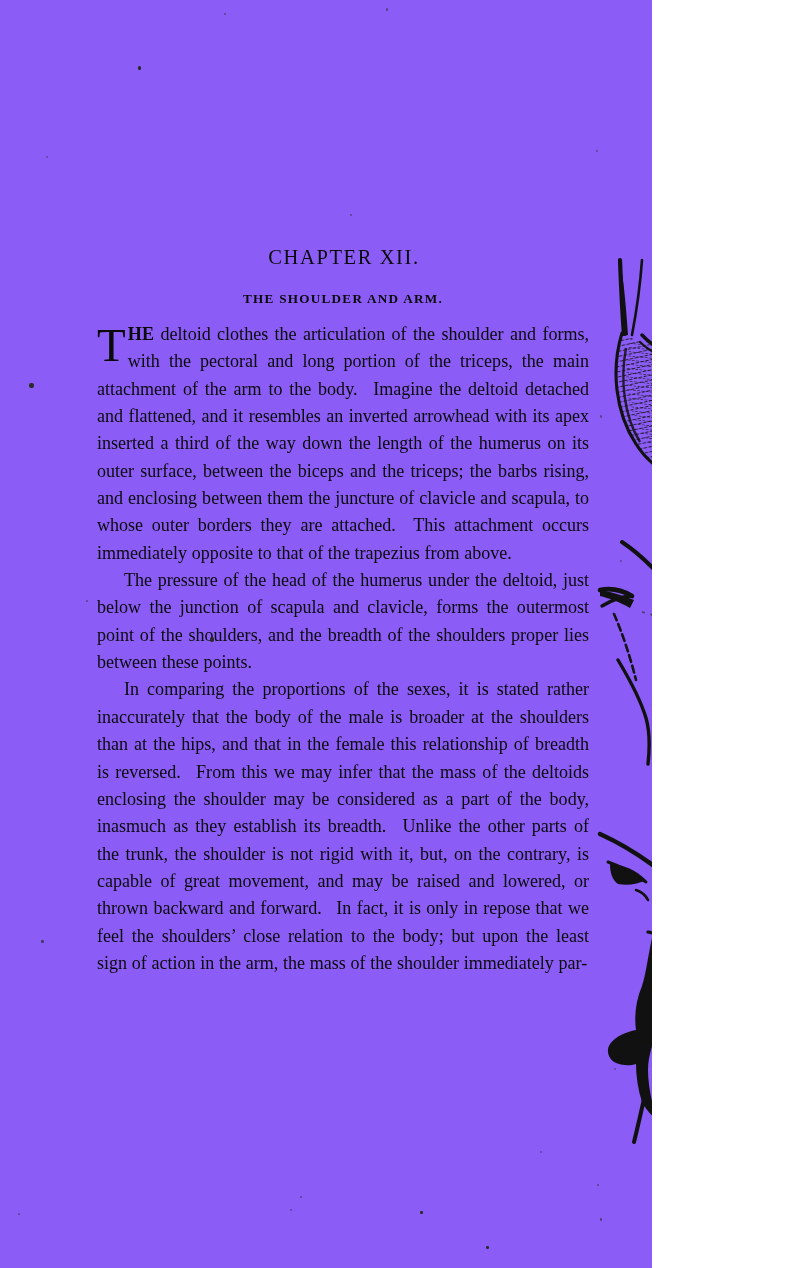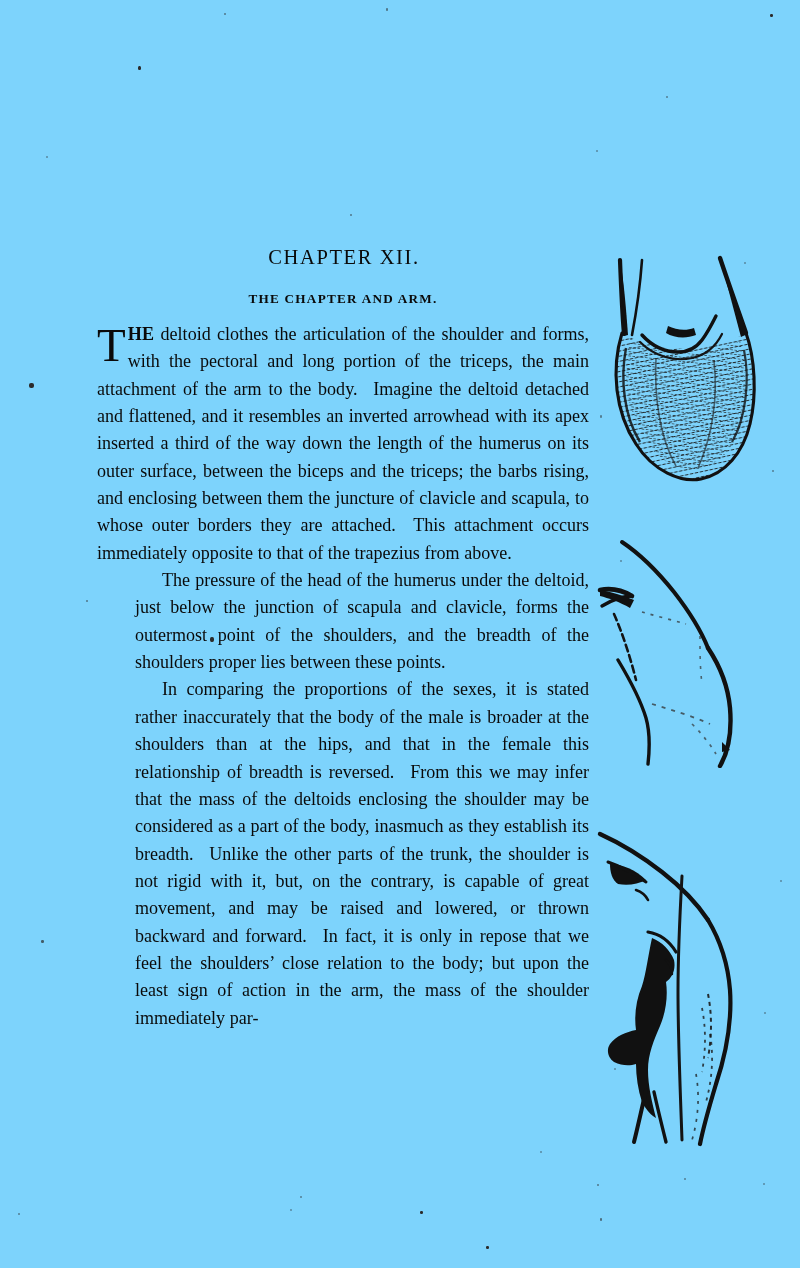--- a/index.html
+++ b/index.html
@@ -2,23 +2,23 @@
 <html><head>
 <meta charset="utf-8">
 <style>
   html, body {
     margin: 0;
     padding: 0;
     background: #ffffff;
   }
   .page {
     position: relative;
-    width: 800px;
+    width: 652px;
     height: 1268px;
-    background: #7dd3fc;
+    background: #8b5cf6;
     overflow: hidden;
     font-family: "Liberation Serif", "DejaVu Serif", serif;
     color: #0a0a0a;
   }
 
   
   .speckles {
     position: absolute;
     inset: 0;
     pointer-events: none;
@@ -57,21 +57,21 @@
   p.body {
     margin: 0;
     font-size: 18.05px;
     line-height: 27.35px;
     text-align: justify;
     text-justify: inter-word;
     hyphens: none;
     -webkit-hyphens: none;
     word-spacing: 0.2px;
   }
-  p.body + p.body { text-indent: 27px; margin-left: 38px; }
+  p.body + p.body { text-indent: 27px; }
 
   
   p.dropcap {
     position: relative;
     min-height: 54px;
   }
   p.dropcap .dc {
     float: left;
     font-size: 47px;
     line-height: 38px;
@@ -106,21 +106,21 @@
 </style>
 </head>
 <body>
 
 <div class="page">
 
   <div class="textcol">
 
     <h1 class="chapter-title">CHAPTER XII.</h1>
 
-    <h2 class="section-title">THE CHAPTER AND ARM.</h2>
+    <h2 class="section-title">THE SHOULDER AND ARM.</h2>
 
     <p class="body dropcap">
       <span class="dc">T</span><span class="lead">HE</span><span> deltoid clothes the articulation of the shoulder and forms, with the pectoral and long portion of the triceps, the main attachment of the arm to the body.  Imagine the deltoid detached and flattened, and it resembles an inverted arrowhead with its apex inserted a third of the way down the length of the humerus on its outer surface, between the biceps and the triceps; the barbs rising, and enclosing between them the juncture of clavicle and scapula, to whose outer borders they are attached.  This attachment occurs immediately opposite to that of the trapezius from above.</span>
     </p>
 
     <p class="body">The pressure of the head of the humerus under the deltoid, just below the junction of scapula and clavicle, forms the outermost point of the shoulders, and the breadth of the shoulders proper lies between these points.</p>
 
     <p class="body">In comparing the proportions of the sexes, it is stated rather inaccurately that the body of the male is broader at the shoulders than at the hips, and that in the female this relationship of breadth is reversed.  From this we may infer that the mass of the deltoids enclosing the shoulder may be considered as a part of the body, inasmuch as they establish its breadth.  Unlike the other parts of the trunk, the shoulder is not rigid with it, but, on the contrary, is capable of great movement, and may be raised and lowered, or thrown backward and forward.  In fact, it is only in repose that we feel the shoulders’ close relation to the body; but upon the least sign of action in the arm, the mass of the shoulder immediately par-</p>
   </div>
 

